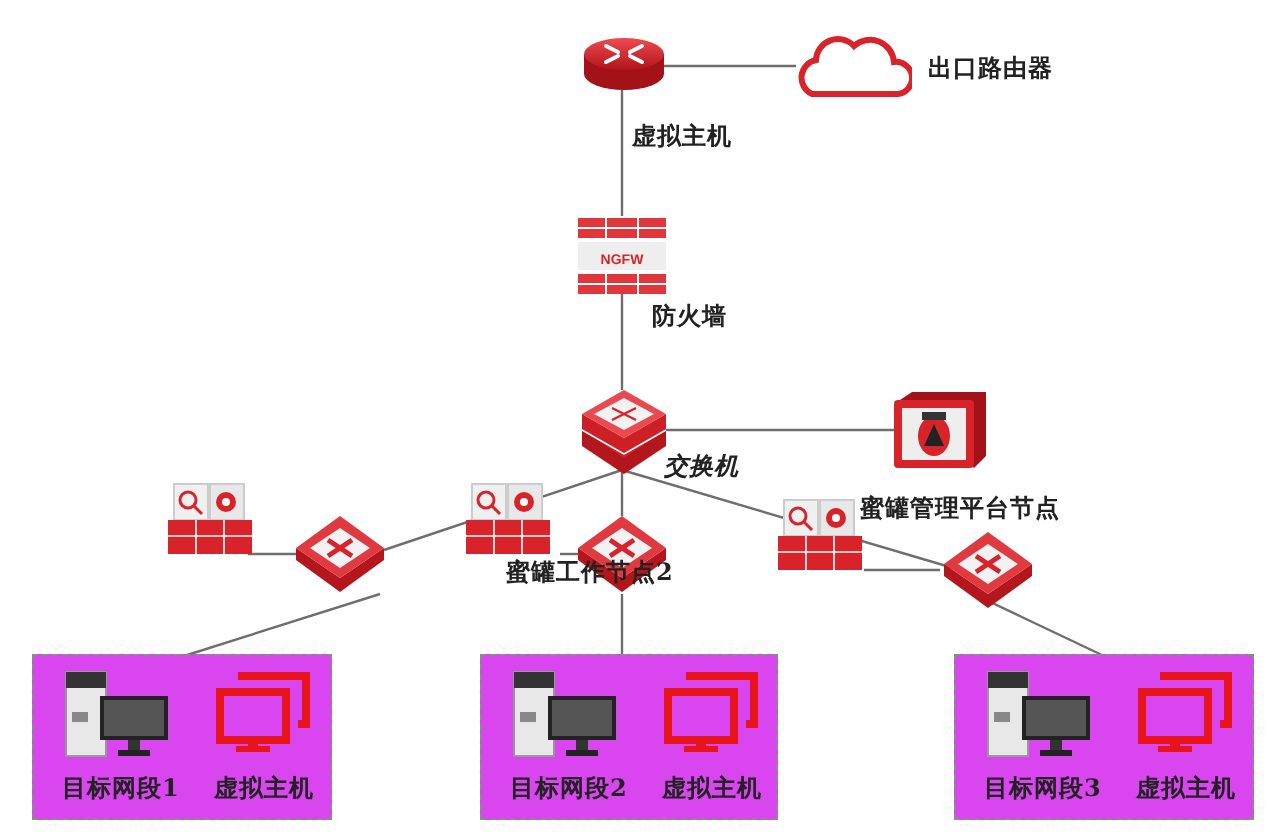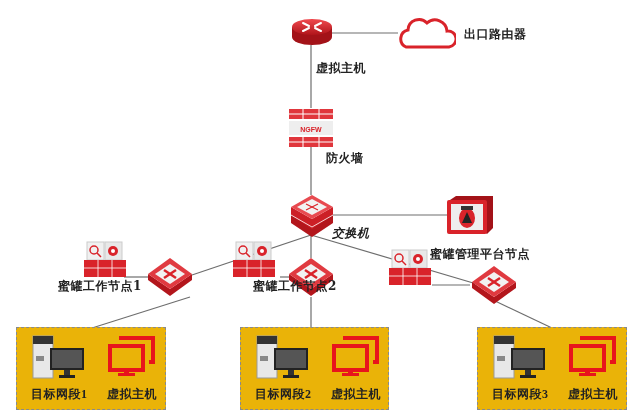--- a/index.html
+++ b/index.html
@@ -2,21 +2,21 @@
 <html><head>
 <meta charset="utf-8">
 <style>
   html, body { margin:0; padding:0; background:#ffffff; }
   body { width:637px; height:419px; position:relative; overflow:hidden;
          font-family:"DejaVu Serif", "Liberation Serif", serif; }
   .stage { position:absolute; left:0; top:0; width:637px; height:419px; }
   svg.links { position:absolute; left:0; top:0; }
   .lbl { position:absolute; font-size:12px; font-weight:bold; color:#222; white-space:nowrap; letter-spacing:0.5px; }
   .node { position:absolute; }
-  .zone { position:absolute; border:1px dashed #8a8a8a; background:#eab308;font-family:Liberation Serif, serif; }
+  .zone { position:absolute; border:1px dashed #8a8a8a; background:#d946ef; }
 </style>
 </head>
 <body>
 
 <div class="stage">
 
   <svg class="links" width="637" height="419">
     <g stroke="#6e6e6e" stroke-width="1.2" fill="none">
       <line x1="332" y1="33" x2="398" y2="33"></line>
       <line x1="311" y1="45" x2="311" y2="108"></line>
@@ -129,21 +129,20 @@
     <svg width="48" height="42">
       <path d="M2 18 L24 33 L46 18 L46 24 L24 40 L2 24 Z" fill="#b3161c"></path>
       <path d="M24 2 L46 18 L24 33 L2 18 Z" fill="#e03a40"></path>
       <path d="M24 8 L39 18 L24 28 L9 18 Z" fill="#f2f2f2"></path>
       <g stroke="#d9232a" stroke-width="2.5">
           <line x1="18" y1="14" x2="30" y2="22"></line>
           <line x1="30" y1="14" x2="18" y2="22"></line>
         </g>
     </svg>
   </div>
-  <div class="lbl" style="left:58px;top:278px;">蜜罐工作节点1</div>
 
   <div class="node" style="left:232px;top:240px;">
     <svg width="44" height="38">
       <rect x="4" y="2" width="17" height="18" fill="#f0f0f0" stroke="#ccc"></rect>
       <rect x="22" y="2" width="17" height="18" fill="#e8e8e8" stroke="#ccc"></rect>
       <circle cx="11" cy="10" r="4" fill="none" stroke="#d9232a" stroke-width="1.5"></circle>
         <line x1="14" y1="13" x2="18" y2="17" stroke="#d9232a" stroke-width="1.5"></line>
       <circle cx="30" cy="11" r="5" fill="#d9232a"></circle>
         <circle cx="30" cy="11" r="2" fill="#fff"></circle>
       <rect x="1" y="20" width="42" height="17" fill="#d9232a"></rect>

